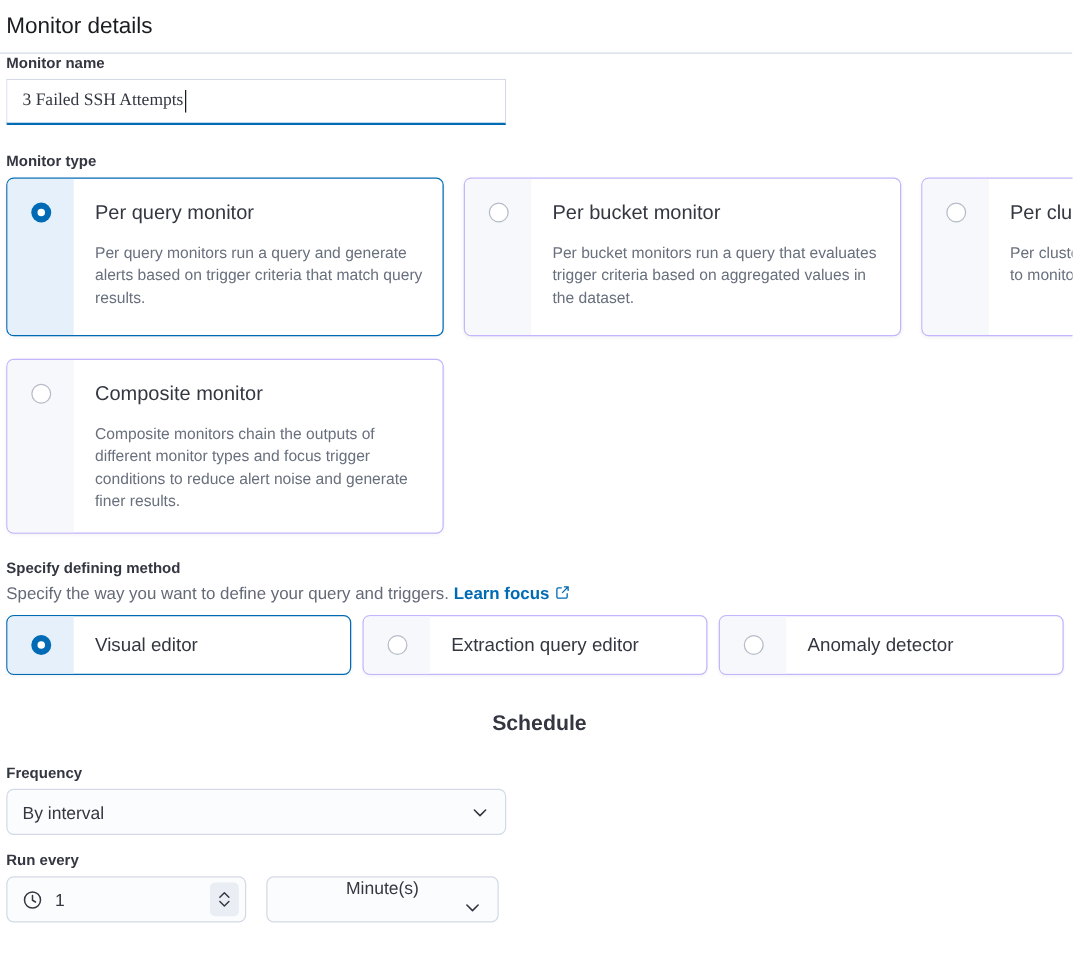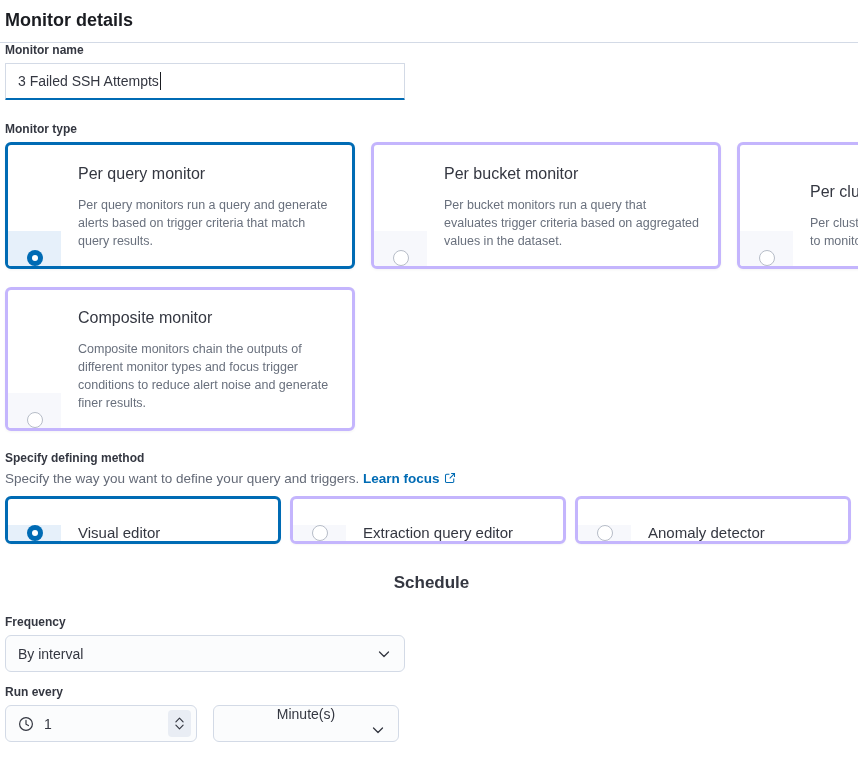--- a/index.html
+++ b/index.html
@@ -6,47 +6,47 @@
   html,body { margin:0; padding:0; }
   body {
     width:858px; height:767px; overflow:hidden;
     background:#ffffff; color:#343741;
     font-family:"Liberation Sans", sans-serif;
   }
   .wrap { padding-left:5px; }
 
   .panel-title {
     margin:0; padding-top:9px;
-    font-size:18px; font-weight:700; line-height:23px; color:#1a1c21;
+    font-size:18px; font-weight:400; line-height:23px; color:#1a1c21;
   }
   .divider { height:1px; background:#d3dae6; width:858px; margin:10px 0 0 -5px; }
 
   .field-label {
     font-size:12px; font-weight:700; color:#343741; line-height:15px;
   }
   .mt-label-name { }
   .mt-label-type { margin-top:22px; }
 
   .text-input {
     margin-top:5px; width:400px; height:37px;
     background:#fff; border:1px solid #d3dae6; border-bottom:2px solid #006BB4;
     border-radius:1px; display:flex; align-items:center;
-    padding:0 12px; font-size:14px; color:#343741;
+    padding:0 12px; font-size:14px; color:#343741;font-family:Liberation Serif, serif;
   }
   .caret { display:inline-block; width:1px; height:18px; background:#1a1c21; margin-left:1px; vertical-align:-4px; }
 
   .type-grid {
     margin-top:5px; width:1082px;
     display:grid; grid-template-columns:repeat(3,350px); gap:18px 16px;
   }
   .check-card {
     display:flex; background:#fff;
-    border:3px solid #c4b5fd; border-radius:6px;
+    border:1px solid #c4b5fd; border-radius:6px;
     box-shadow:0 1px 3px rgba(0,0,0,0.05);
-    overflow:hidden; min-height:127px;align-items:flex-end;
+    overflow:hidden; min-height:127px;
   }
   .check-card.selected { border-color:#006BB4; }
   .radio-col {
     flex:0 0 53px; display:flex; justify-content:center;
     align-items:flex-start; padding-top:19px; background:#f7f8fc;
   }
   .check-card.selected > .radio-col { background:#e6f0fa; }
   .radio {
     width:16px; height:16px; border-radius:50%;
     background:#fff; border:1px solid #b6bcc7; position:relative;

